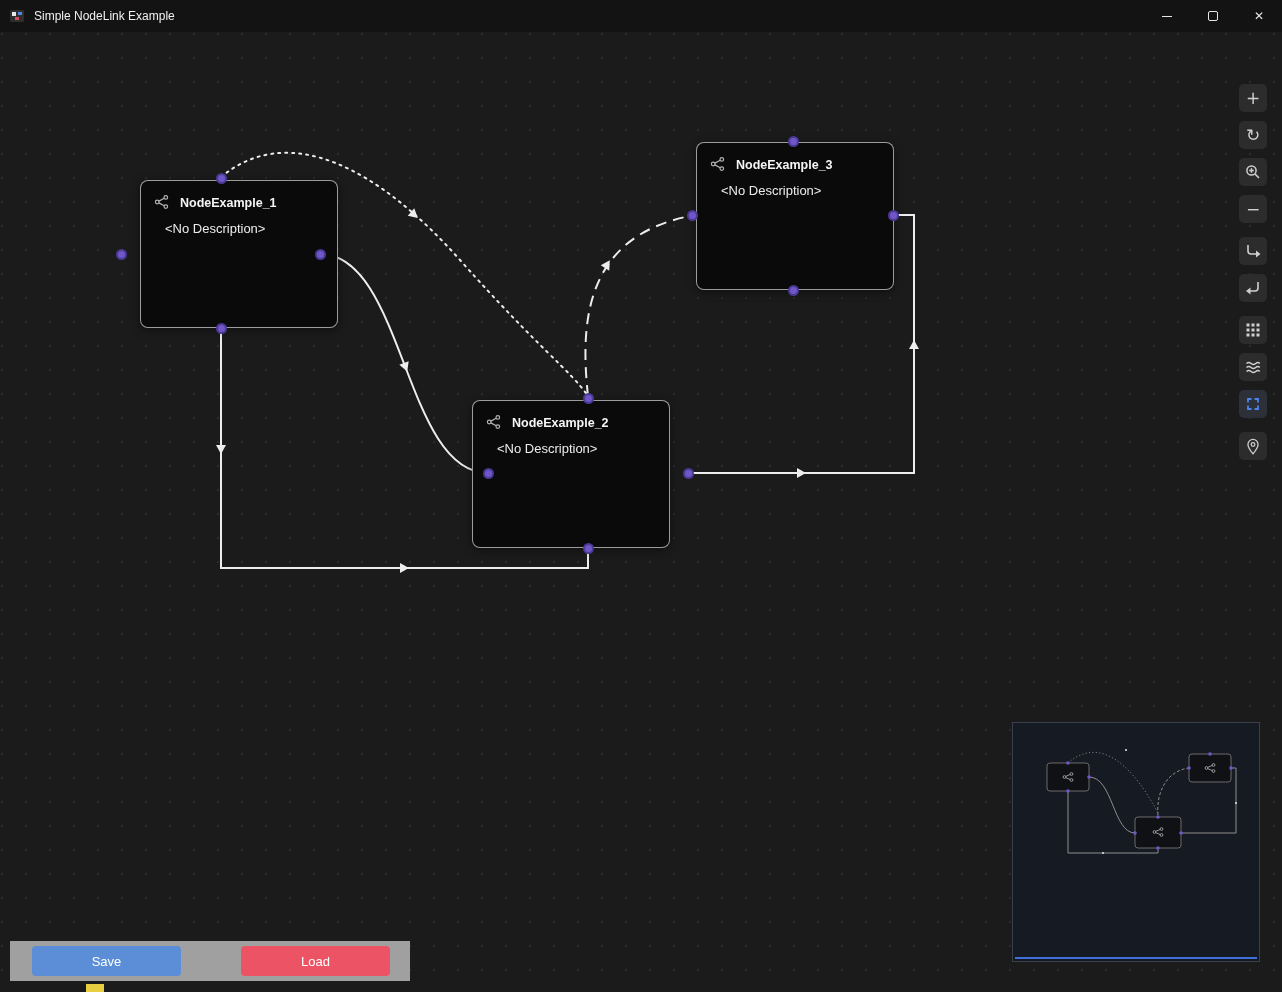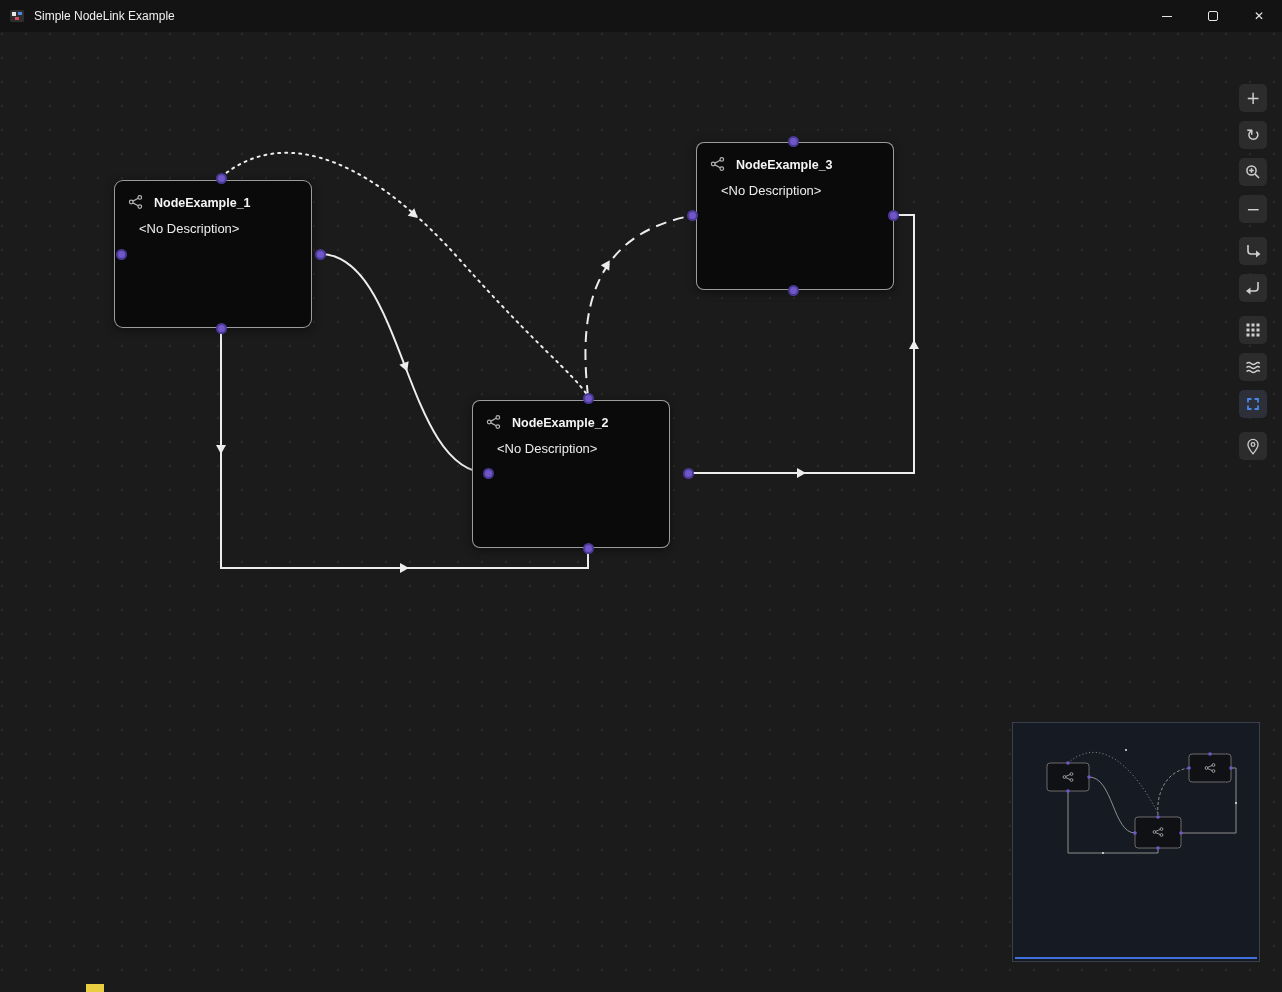--- a/index.html
+++ b/index.html
@@ -98,21 +98,21 @@
 
       <polygon points="0,-5 9,0 0,5" transform="translate(411,180) rotate(41)"></polygon>
       <polygon points="0,-5 9,0 0,5" transform="translate(605,236) rotate(-58)"></polygon>
       <polygon points="0,-5 9,0 0,5" transform="translate(404,331) rotate(69)"></polygon>
       <polygon points="0,-5 9,0 0,5" transform="translate(221,413) rotate(90)"></polygon>
       <polygon points="0,-5 9,0 0,5" transform="translate(400,536) rotate(0)"></polygon>
       <polygon points="0,-5 9,0 0,5" transform="translate(797,441) rotate(0)"></polygon>
       <polygon points="0,-5 9,0 0,5" transform="translate(914,317) rotate(-90)"></polygon>
     </svg>
 
-    <div class="node" style="left:114px; top:148px;border-radius:9px;">
+    <div class="node" style="left:140px; top:148px;">
       <div class="node-header">
         <svg width="16" height="16" viewBox="0 0 16 16">
           <g stroke="#b5b5b5" fill="none" stroke-width="1.2">
             <circle cx="3.2" cy="8" r="1.8"></circle>
               <circle cx="11.8" cy="3.4" r="1.8"></circle>
               <circle cx="11.8" cy="12.6" r="1.8"></circle>
             <line x1="4.9" y1="7.1" x2="10.2" y2="4.2"></line>
               <line x1="4.9" y1="8.9" x2="10.2" y2="11.8"></line>
           </g>
         </svg>
@@ -246,20 +246,24 @@
       <div class="tool-group">
         <div class="tool-btn">
           <svg width="22" height="22" viewBox="0 0 24 24">
             <path d="M12 20.5 C8.8 16.6 6.5 13.2 6.5 10.3 A5.5 5.5 0 1 1 17.5 10.3 C17.5 13.2 15.2 16.6 12 20.5 Z" stroke="#cfcfcf" stroke-width="1.4" fill="none"></path>
             <circle cx="12" cy="10.3" r="2" stroke="#cfcfcf" stroke-width="1.4" fill="none"></circle>
           </svg>
         </div>
       </div>
     </div>
 
+    <div class="footer-toolbar">
+      <div class="footer-btn save-btn">Save</div>
+      <div class="footer-btn load-btn">Load</div>
+    </div>
 
     <div class="minimap">
       <svg width="246" height="238" viewBox="0 0 246 238">
         <defs>
           <g id="mini-share" stroke="#9a9a9a" fill="none" stroke-width="1">
             <circle cx="-3.5" cy="0" r="1.4"></circle>
               <circle cx="3.5" cy="-3" r="1.4"></circle>
               <circle cx="3.5" cy="3" r="1.4"></circle>
             <line x1="-2.3" y1="-0.6" x2="2.3" y2="-2.6"></line>
               <line x1="-2.3" y1="0.6" x2="2.3" y2="2.6"></line>

